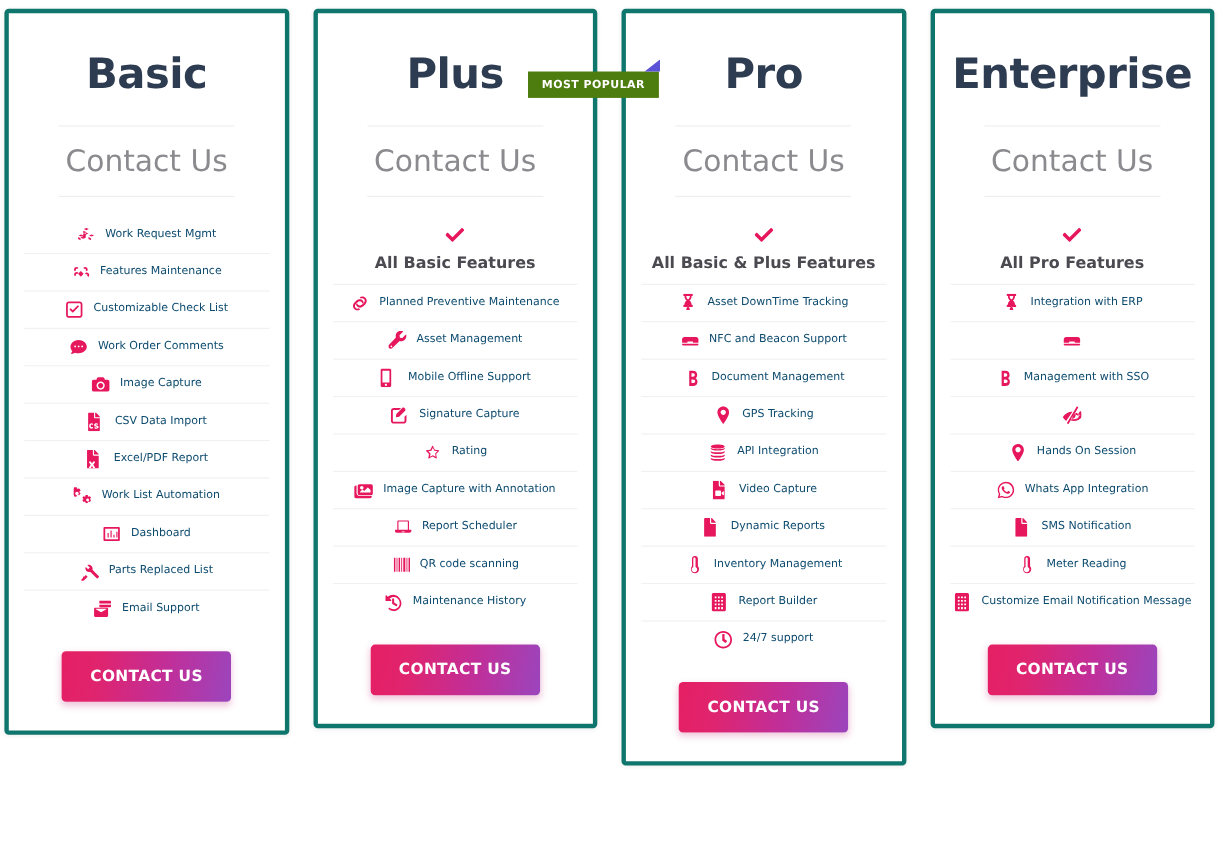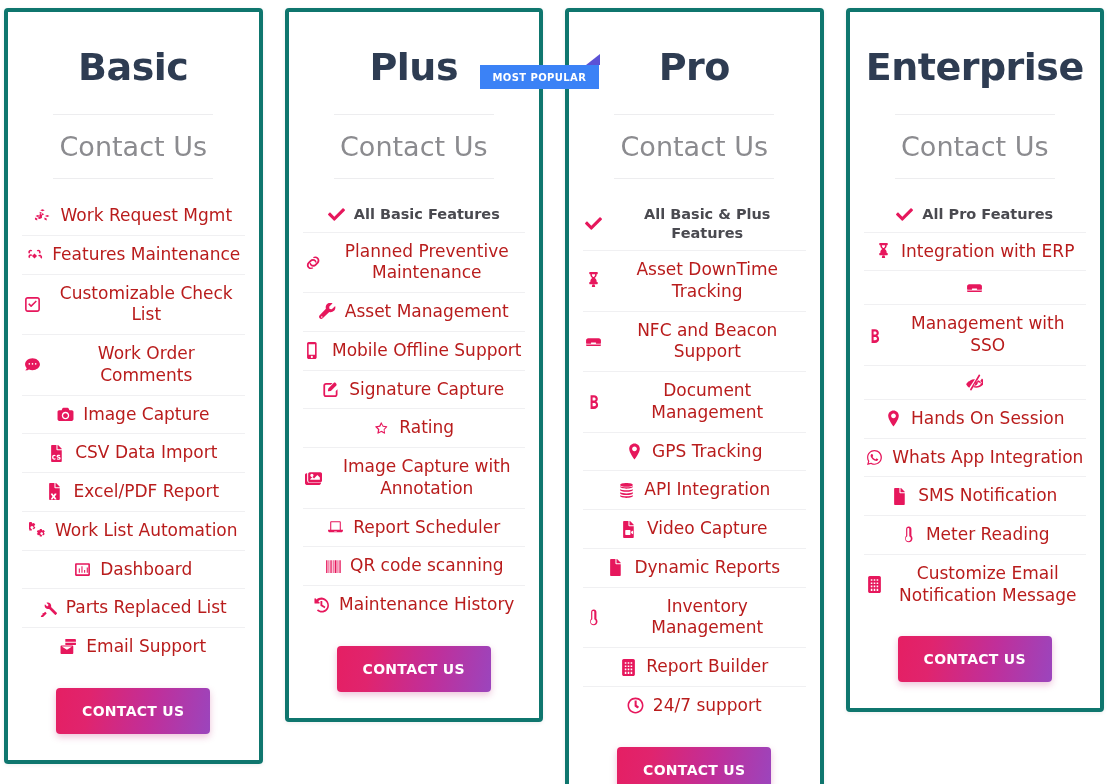--- a/index.html
+++ b/index.html
@@ -52,21 +52,21 @@
     line-height: 1;
     white-space: nowrap;
   }
 
   
   .ribbon {
     position: absolute;
     top: 37px;
     left: 177px;
     height: 15px;
-    background: #3b82f6;
+    background: #4d7c0f;
     color: #ffffff;
     font-size: 10px;
     font-weight: bold;
     letter-spacing: 0.4px;
     display: flex;
     align-items: center;
     padding: 12px 13px;
     white-space: nowrap;
     z-index: 6;
   }
@@ -109,30 +109,31 @@
     align-items: stretch;
     flex: 1 1 auto;
   }
   .feature-item {
     display: flex;
     align-items: center;
     justify-content: center;
     gap: 9px;
     padding: 8px 2px;
     border-bottom: 1px solid #f0f0f2;
-    font-size: 17px;
-    color: #b91c1c;
+    font-size: 10px;
+    color: #0c4a6e;
     line-height: 1.28;
     text-align: center;
   }
   .feature-item:last-child { border-bottom: none; }
   .feature-item.headline {
     color: #4a4a50;
     font-weight: bold;
     font-size: 14.5px;
+    flex-direction: column;
   }
   .feature-label { display: inline-block; }
 
   .fi-icon {
     flex: 0 0 auto;
     width: 17px;
     height: 17px;
     display: inline-flex;
     align-items: center;
     justify-content: center;

